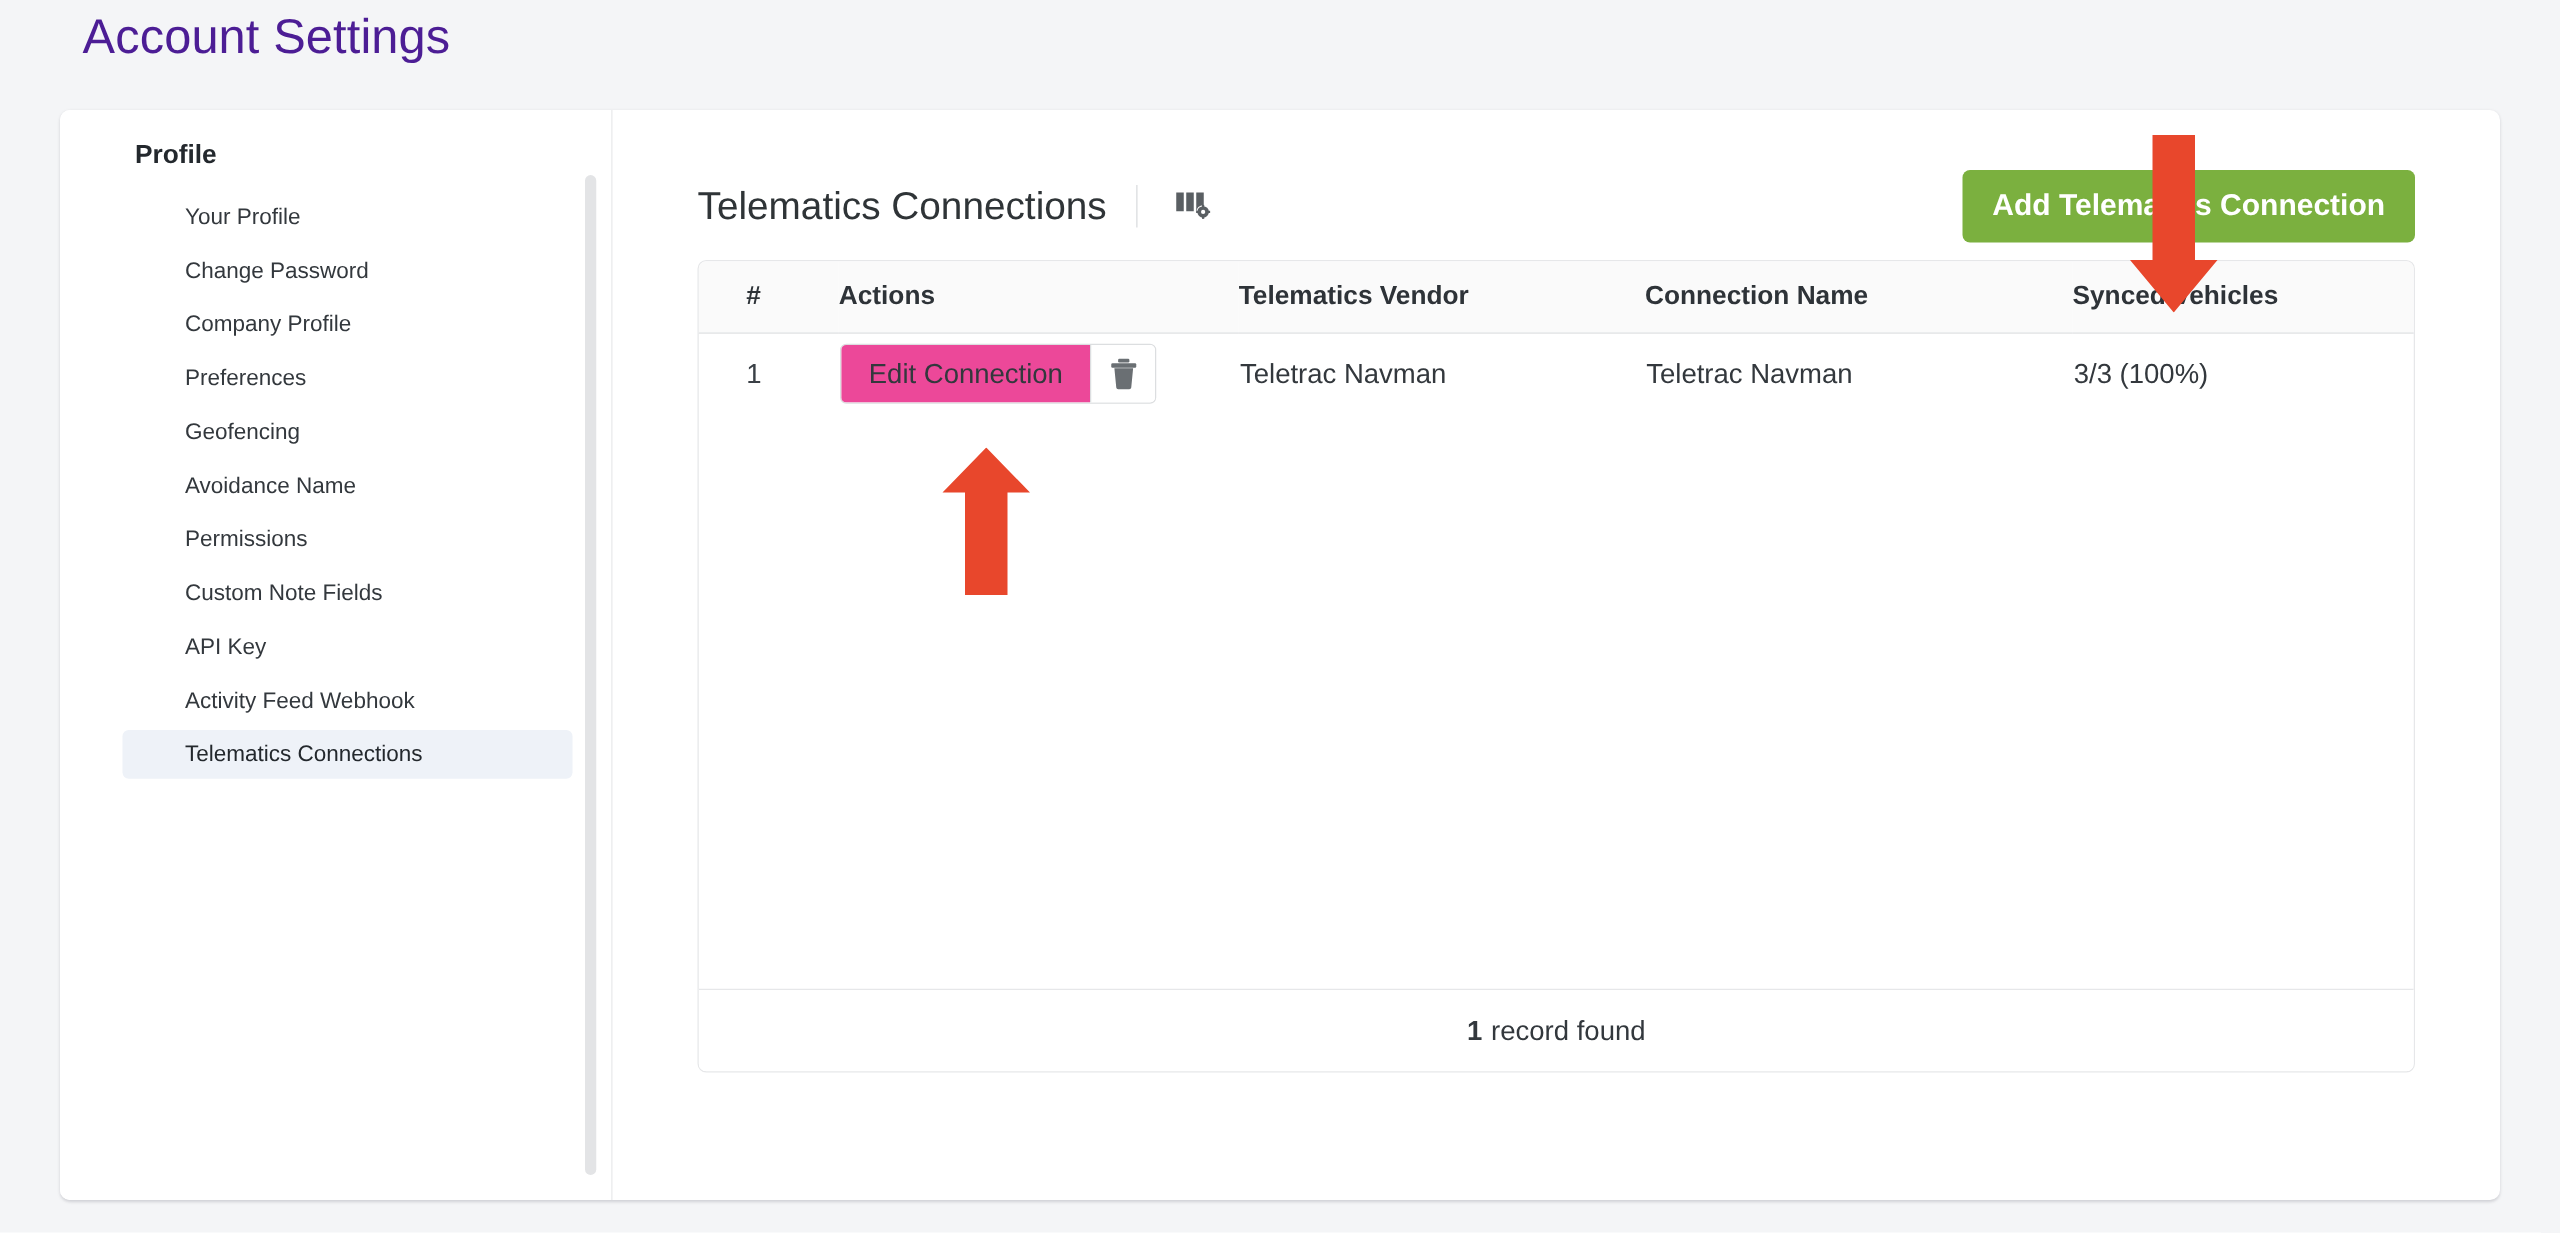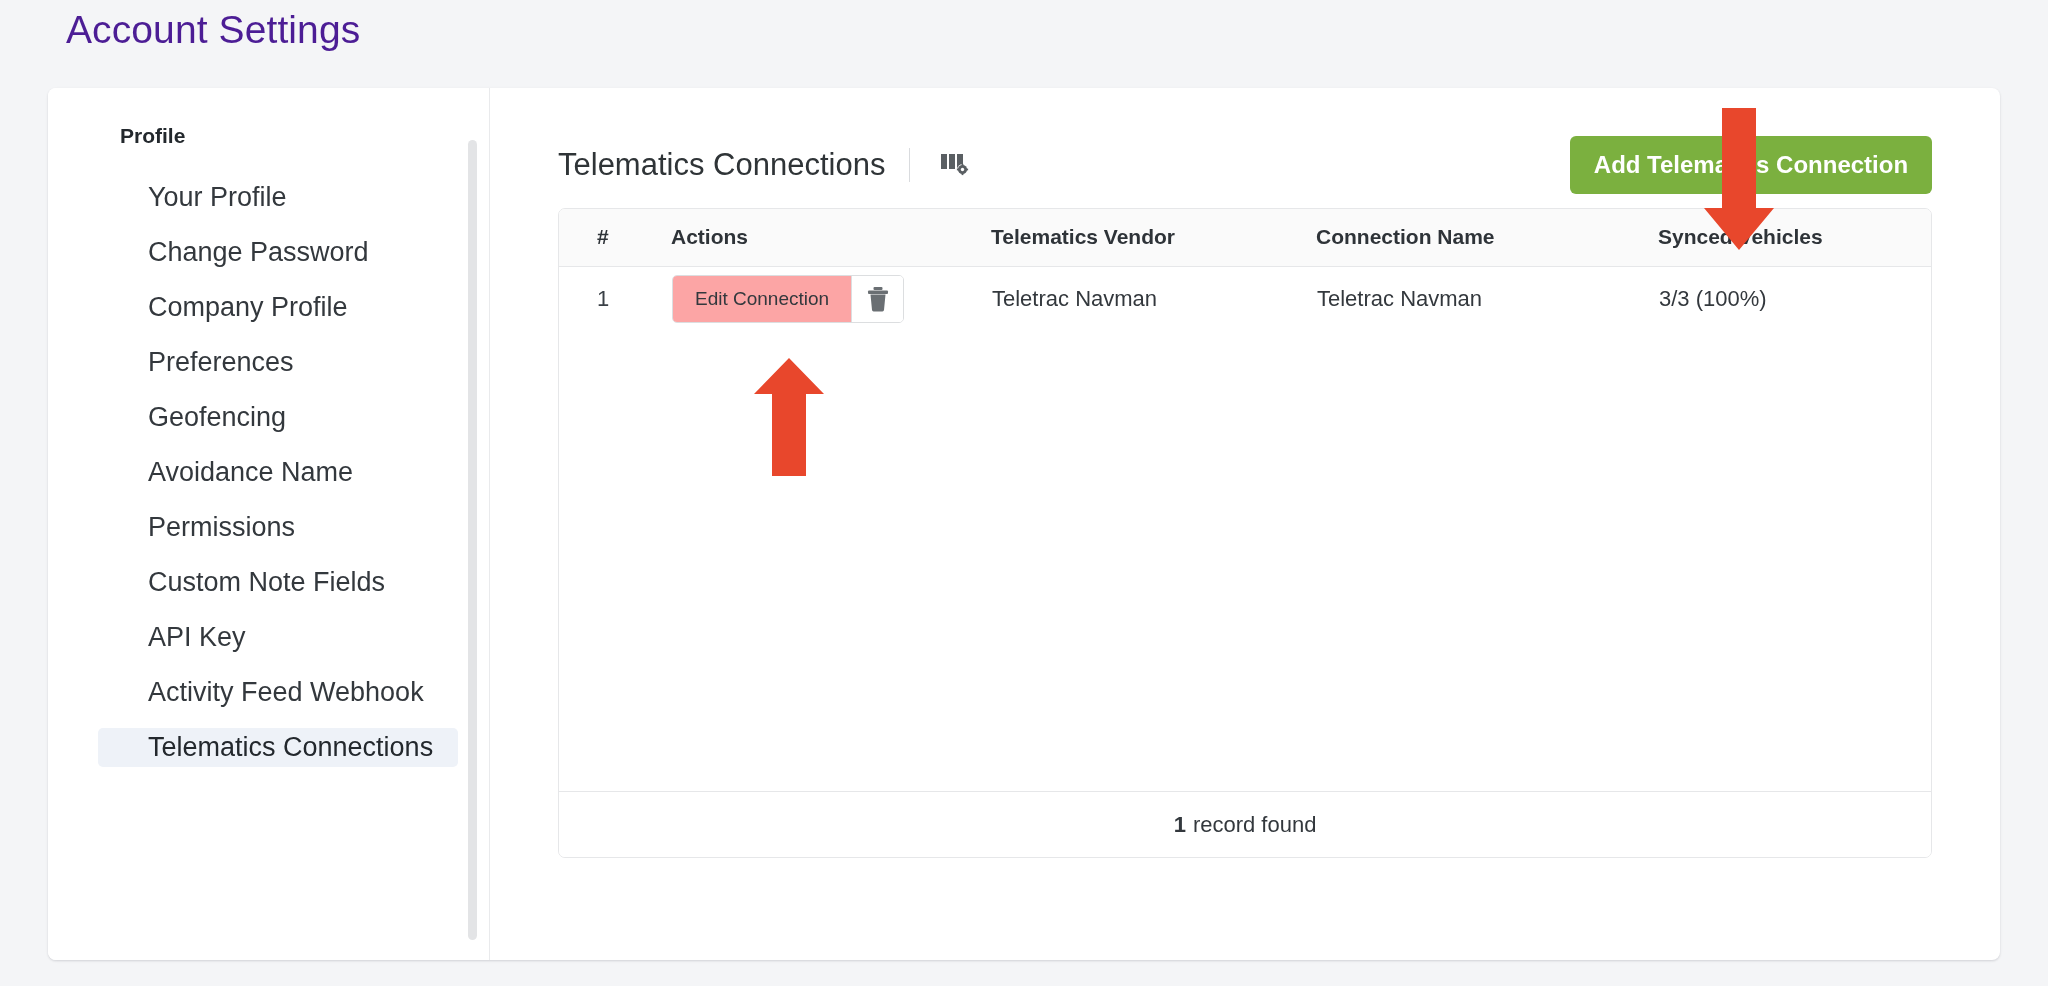--- a/index.html
+++ b/index.html
@@ -65,34 +65,34 @@
     height: 800px;
     background: #e3e4e6;
     border-radius: 5px;
   }
 
   .nav-group-title {
     font-size: 21px;
     font-weight: 700;
     color: #23282d;
     padding: 0 0 0 60px;
-    margin: 12px;
+    margin: 0;
     line-height: 52px;
     white-space: nowrap;
   }
   .nav-group-title.spaced { margin-top: 40px; }
 
   .nav-item {
     display: block;
-    font-size: 27px;
+    font-size: 18px;
     font-weight: 400;
     color: #33383d;
     line-height: 39px;
     padding: 0 0 0 60px;
-    margin: 16px 32px 0 50px;
+    margin: 4px 32px 0 50px;
     border-radius: 5px;
     white-space: nowrap;
     cursor: pointer;
     text-indent: -10px;
   }
   .nav-item.active {
     background: #eef2f8;
     color: #23282d;
   }
 
@@ -184,23 +184,23 @@
   .action-group {
     display: inline-flex;
     align-items: stretch;
     border: 1px solid #dcdee0;
     border-radius: 5px;
     overflow: hidden;
     background: #fff;
   }
   .action-edit {
     font-family: "Liberation Sans", sans-serif;
-    font-size: 19px;
+    font-size: 22px;
     color: #33383d;
-    background: #fca5a5;
+    background: #ec4899;
     border: none;
     padding: 0 22px;
     height: 46px;
     line-height: 46px;
     white-space: nowrap;
     cursor: pointer;
   }
   .action-delete {
     border: none;
     border-left: 1px solid #dcdee0;

